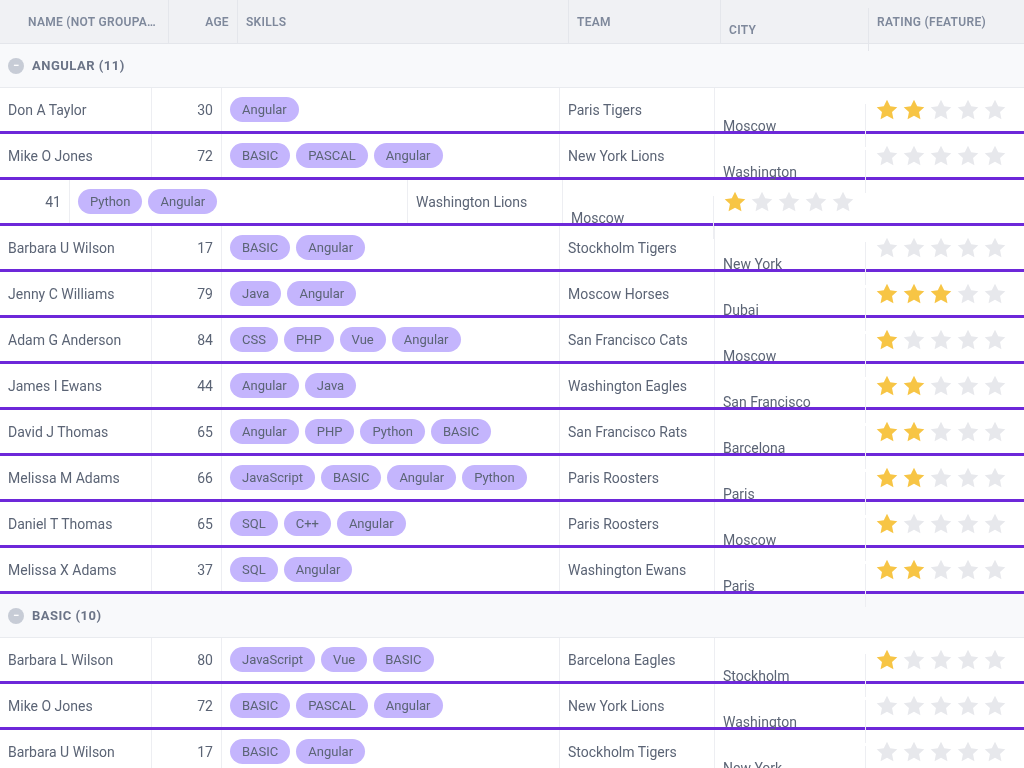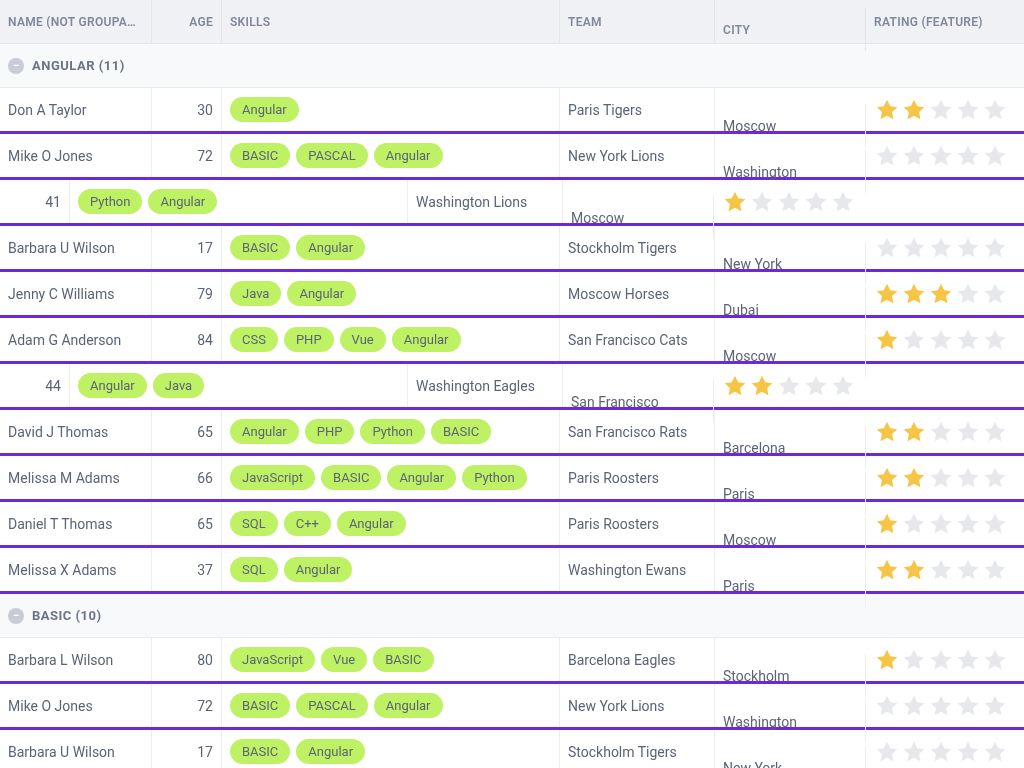--- a/index.html
+++ b/index.html
@@ -12,20 +12,21 @@
   height: 768px;
   overflow: hidden;
 }
 .grid { width: 100%; }
 .header-row {
   display: flex;
   background: #F0F1F4;
   border-bottom: 1px solid #E4E6EB;
   height: 44px;
   align-items: center;
+  padding-left: 20px;
 }
 .header-cell {
   padding: 0 8px;
   font-size: 12px;
   font-weight: 600;
   letter-spacing: 0.3px;
   color: #7E889B;
   text-transform: uppercase;
   white-space: nowrap;
   overflow: hidden;
@@ -85,21 +86,21 @@
   border-right: 1px solid #EDEEF2;
   overflow: hidden;
   white-space: nowrap;
 }
 .cell:last-child { border-right: none; }
 .cell.col-age { justify-content: flex-end; font-variant-numeric: tabular-nums; }
 .cell-text { color: #5B6475; }
 
 .skills-wrap { display: flex; gap: 6px; flex-wrap: nowrap; }
 .skill-tag {
-  background: #bef264;
+  background: #c4b5fd;
   color: #5B6475;
   padding: 5px 12px;
   border-radius: 14px;
   font-size: 13px;
 }
 
 .stars { display: flex; gap: 1px; }
 .star {
   width: 26px; height: 26px;
   display: inline-block;
@@ -354,20 +355,23 @@
             <span class="star star-off"><svg viewBox="0 0 24 24">
                 <path d="M12 2.5l2.95 6.1 6.55.75-4.85 4.5 1.3 6.6L12 17.3l-5.95 3.15 1.3-6.6L2.5 9.35l6.55-.75L12 2.5z"></path>
               </svg></span>
             <span class="star star-off"><svg viewBox="0 0 24 24">
                 <path d="M12 2.5l2.95 6.1 6.55.75-4.85 4.5 1.3 6.6L12 17.3l-5.95 3.15 1.3-6.6L2.5 9.35l6.55-.75L12 2.5z"></path>
               </svg></span>
           </div>
         </div>
       </div>
       <div class="data-row">
+        <div class="cell col-name">
+          <span class="cell-text">James I Ewans</span>
+        </div>
         <div class="cell col-age">
           <span class="cell-text">44</span>
         </div>
         <div class="cell col-skills">
           <div class="skills-wrap">
             <span class="skill-tag">Angular</span>
             <span class="skill-tag">Java</span>
           </div>
         </div>
         <div class="cell col-team">

